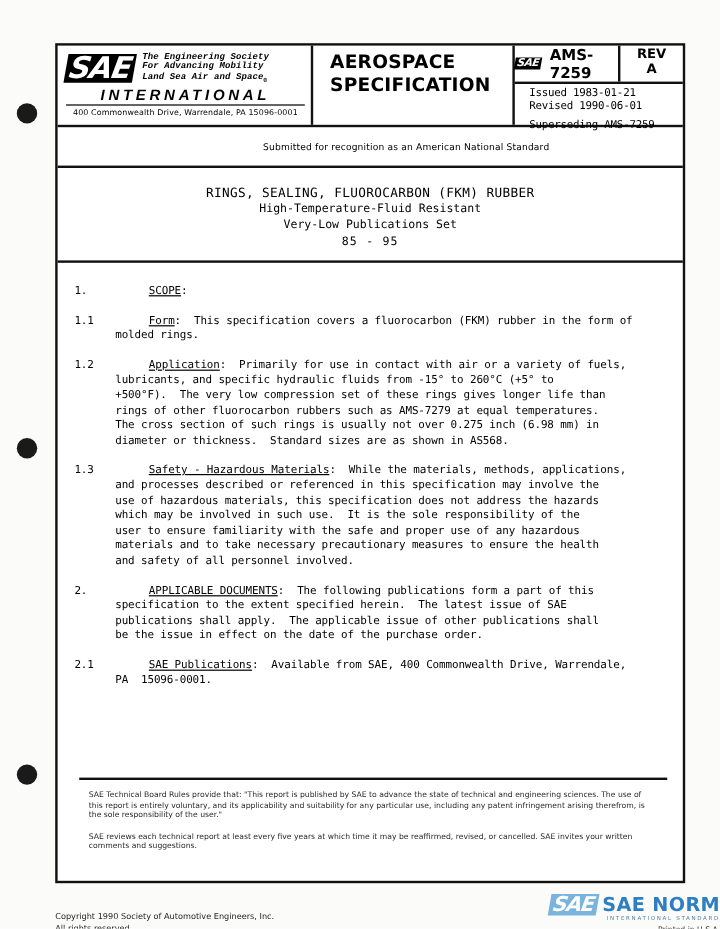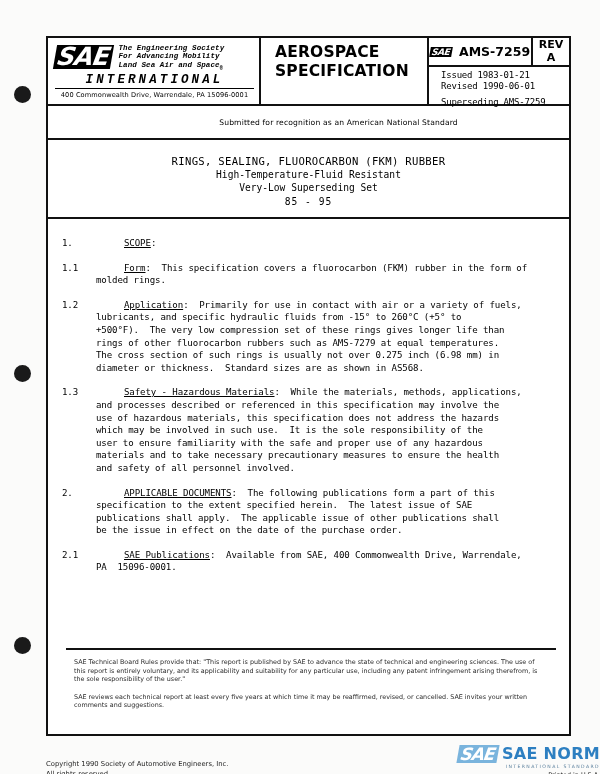--- a/index.html
+++ b/index.html
@@ -86,21 +86,21 @@
     font-weight: bold;
     font-size: 7.5px;
     line-height: 8.4px;
     letter-spacing: 0.1px;
   }
   .slogan .reg {
     font-size: 5px;
     vertical-align: sub;
   }
   .intl {
-    font-family: Liberation Mono, monospace;
+    font-family: Liberation Sans, sans-serif;
     font-style: italic;
     font-weight: bold;
     font-size: 12.5px;
     letter-spacing: 3.1px;
     text-align: center;
     margin-top: 0px;
     border-bottom: 1px solid #000;
     padding-bottom: 1px;
   }
   .addr {
@@ -152,25 +152,25 @@
     padding: 0 2px;
     transform: skewX(-10deg);
     letter-spacing: -0.5px;
   }
   .ams-no {
     font-family: "DejaVu Sans", sans-serif;
     font-weight: bold;
     font-size: 12.5px;
   }
   .num-right {
-    width: 36px;
+    width: 52px;
     display: flex;
     flex-direction: column;
     align-items: center;
-    justify-content: space-between;
+    justify-content: flex-start;
   }
   .rev-lbl {
     font-family: "DejaVu Sans", sans-serif;
     font-weight: bold;
     font-size: 11px;
     line-height: 13px;
   }
   .rev-val {
     font-family: "DejaVu Sans", sans-serif;
     font-weight: bold;
@@ -374,21 +374,21 @@
           <div class="sup">Superseding AMS-7259</div>
         </div>
       </div>
     </div>
 
     <div class="submitted">Submitted for recognition as an American National Standard</div>
 
     <div class="spec-title">
       <div class="l1">RINGS, SEALING, FLUOROCARBON (FKM) RUBBER</div>
       <div class="l2">High-Temperature-Fluid Resistant</div>
-      <div class="l3">Very-Low Superseding Set</div>
+      <div class="l3">Very-Low Publications Set</div>
       <div class="l4">85 - 95</div>
     </div>
 
     <div class="body">
 
       <div class="clause">
         <div class="cl-num">1.</div>
         <div class="cl-txt"><span class="u">SCOPE</span><span>:</span><span></span></div>
       </div>
 

